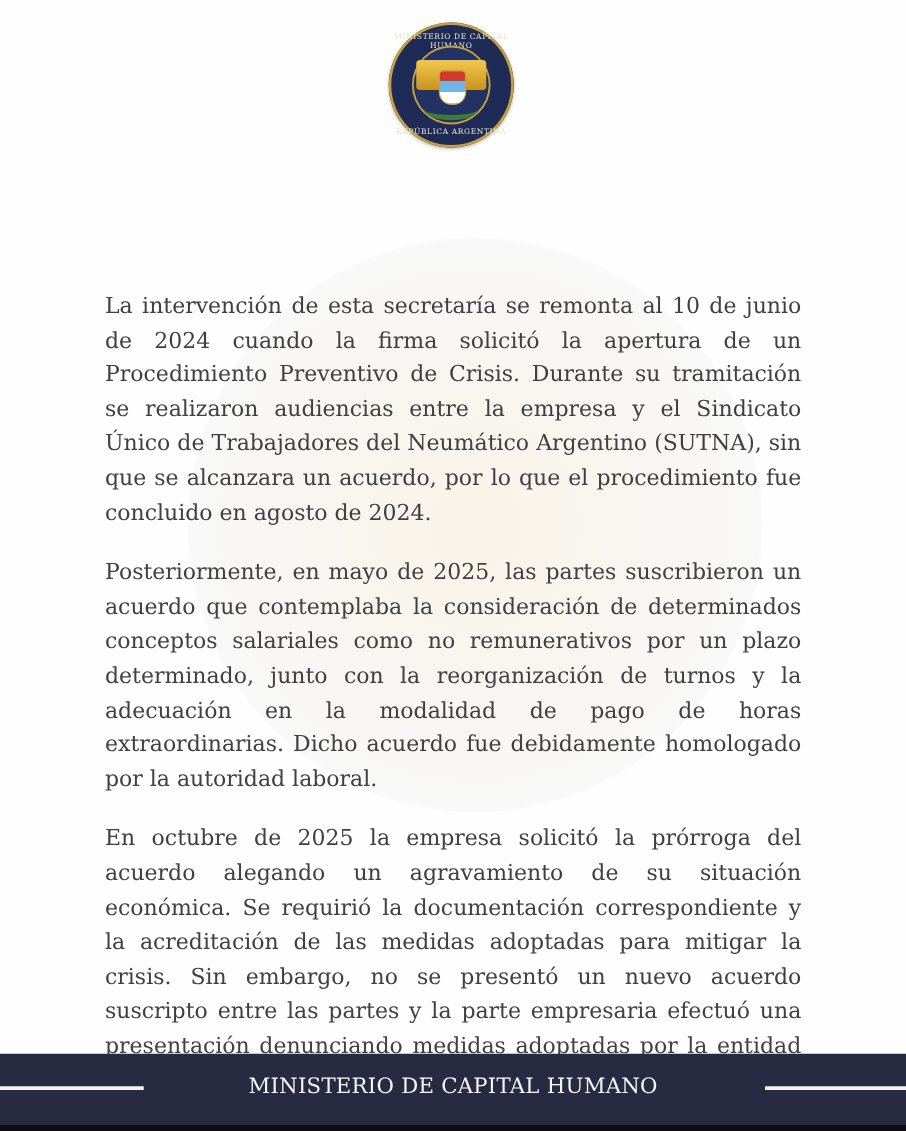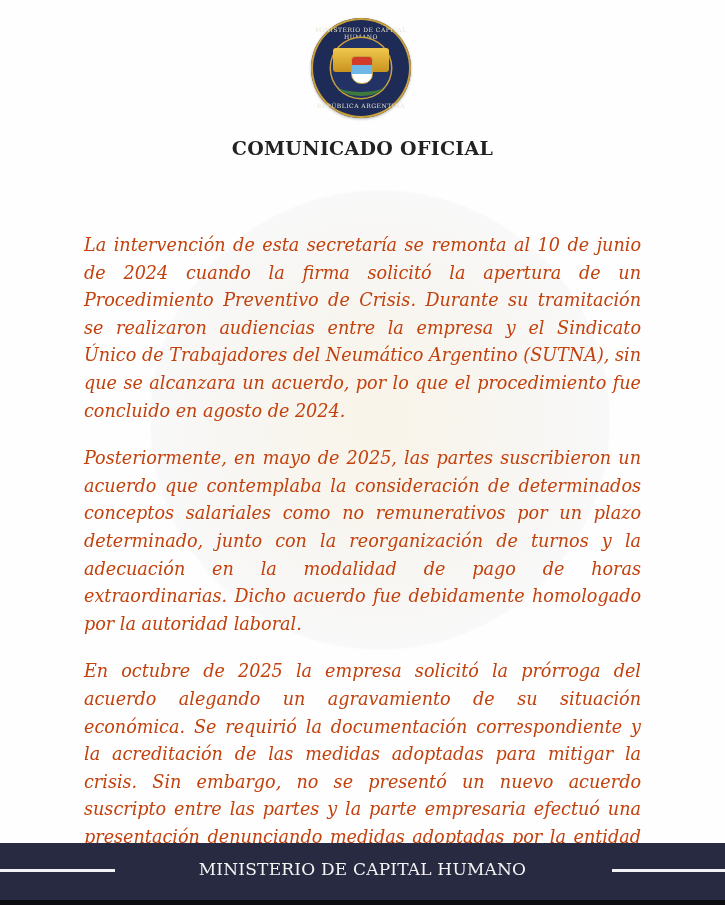--- a/index.html
+++ b/index.html
@@ -43,21 +43,21 @@
   }
   .seal-text-top { top: 8px; }
   .seal-text-bot { top: 84px; }
   .title {
     position: absolute; left: 0; top: 137px; width: 725px; text-align: center;
     font-weight: bold; font-size: 19px; letter-spacing: 0.3px; color: #222;
   }
   .body { position: absolute; left: 84px; top: 232px; width: 557px; }
   .para {
     margin: 0 0 20px 0; font-size: 17.6px; line-height: 27.6px;
-    text-align: justify; text-align-last: left; color: #c2410c; font-style: italic;
+    text-align: justify; text-align-last: left; color: #404040;
   }
   .footer {
     position: absolute; left: 0; top: 843px; width: 725px; height: 57px;
     background: #272a40;
   }
   .footer-bottom { position: absolute; left: 0; top: 900px; width: 725px; height: 5px; background: #0c0c10; }
   .footer-line { position: absolute; top: 869px; height: 3px; background: #f2f2f2; }
   .footer-line.left { left: 0; width: 115px; }
   .footer-line.right { left: 612px; width: 113px; }
   .footer-text {
@@ -73,21 +73,20 @@
 
   <div class="seal">
     <div class="seal-text-top">MINISTERIO DE CAPITAL HUMANO</div>
     <div class="seal-inner"></div>
     <div class="seal-book"></div>
     <div class="seal-shield"></div>
     <div class="seal-laurel"></div>
     <div class="seal-text-bot">REPÚBLICA ARGENTINA</div>
   </div>
 
-  <div class="title">COMUNICADO OFICIAL</div>
 
   <div class="body">
     <p class="para">La intervención de esta secretaría se remonta al 10 de junio de 2024 cuando la firma solicitó la apertura de un Procedimiento Preventivo de Crisis. Durante su tramitación se realizaron audiencias entre la empresa y el Sindicato Único de Trabajadores del Neumático Argentino (SUTNA), sin que se alcanzara un acuerdo, por lo que el procedimiento fue concluido en agosto de 2024.</p>
     <p class="para">Posteriormente, en mayo de 2025, las partes suscribieron un acuerdo que contemplaba la consideración de determinados conceptos salariales como no remunerativos por un plazo determinado, junto con la reorganización de turnos y la adecuación en la modalidad de pago de horas extraordinarias. Dicho acuerdo fue debidamente homologado por la autoridad laboral.</p>
     <p class="para">En octubre de 2025 la empresa solicitó la prórroga del acuerdo alegando un agravamiento de su situación económica. Se requirió la documentación correspondiente y la acreditación de las medidas adoptadas para mitigar la crisis. Sin embargo, no se presentó un nuevo acuerdo suscripto entre las partes y la parte empresaria efectuó una presentación denunciando medidas adoptadas por la entidad sindical.</p>
   </div>
 </div>
 
 <div class="footer"></div>
 <div class="footer-line left"></div>

